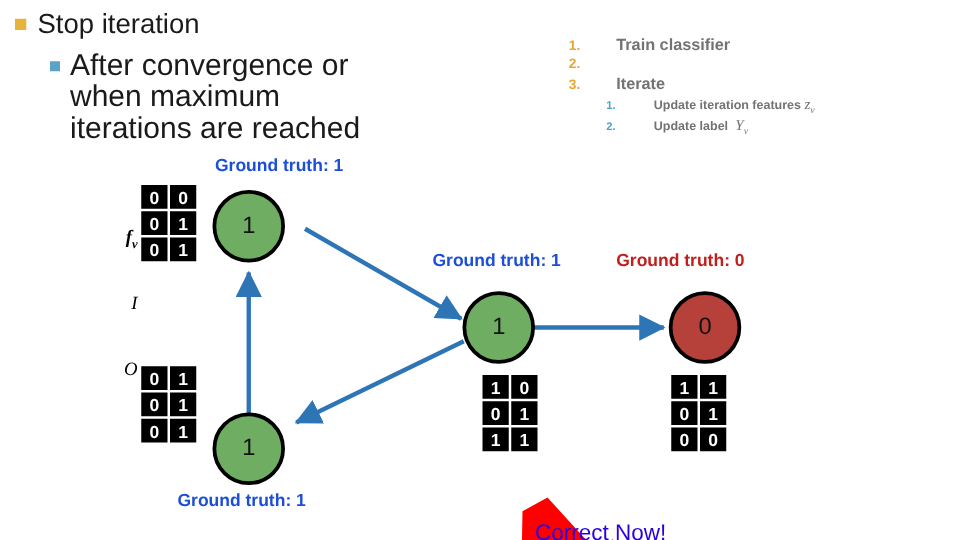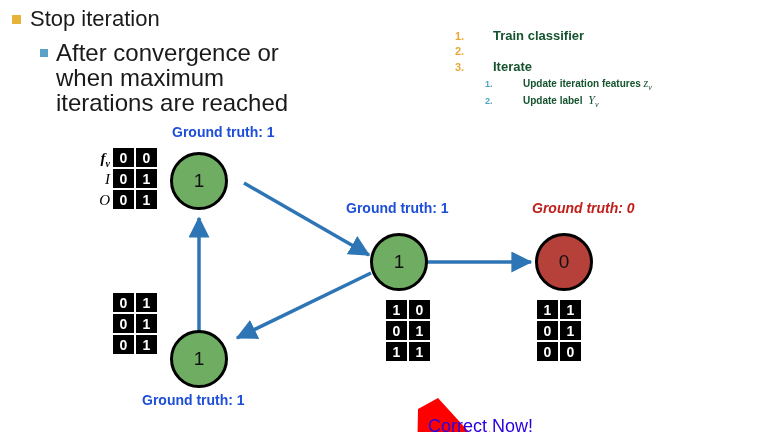--- a/index.html
+++ b/index.html
@@ -83,21 +83,21 @@
     color: #E8A838;
     font-size: 11px;
     width: 38px;
   }
   .lvl2 .num-marker {
     color: #4EA5C4;
     font-size: 9px;
     width: 38px;
   }
   .num-text {
-    color: #14532d;
+    color: #737373;
     font-weight: bold;
     text-align: center;
   }
   .lvl1 .num-text { font-size: 13px; }
   .lvl2 .num-text { font-size: 10px; }
   .mvar {
     font-family: "Liberation Serif", serif;
     font-style: italic;
     font-weight: normal;
     font-size: 12px;
@@ -165,20 +165,21 @@
     left: 84px; top: 148px;
     width: 26px;
     text-align: right;
     font-family: "Liberation Serif", serif;
     font-style: italic;
   }
   .rowlabels div {
     height: 21px;
     line-height: 21px;
     font-size: 15px;
+    margin-top: 32px;
   }
   .rowlabels div sub {
     font-size: 10px;
     font-weight: bold;
   }
   .rl-fv { font-weight: bold; }
 
   
   .correct-now {
     position: absolute;
@@ -307,20 +308,20 @@
   <div class="node green" style="left:170px; top:330px;">
     <span>1</span>
   </div>
   <div class="gt-label gt-green" style="left:142px; top:392px;">Ground truth: 1</div>
 
   <div class="gt-label gt-green" style="left:346px; top:200px;">Ground truth: 1</div>
   <div class="node green" style="left:370px; top:233px;">
     <span>1</span>
   </div>
 
-  <div class="gt-label gt-red" style="left:532px; top:200px;font-style:italic;">Ground truth: 0</div>
+  <div class="gt-label gt-red" style="left:493px; top:200px;">Ground truth: 0</div>
   <div class="node red" style="left:535px; top:233px;">
     <span>0</span>
   </div>
 
   <div class="correct-now">Correct Now!</div>
 
 </div>
 
 </body></html>

